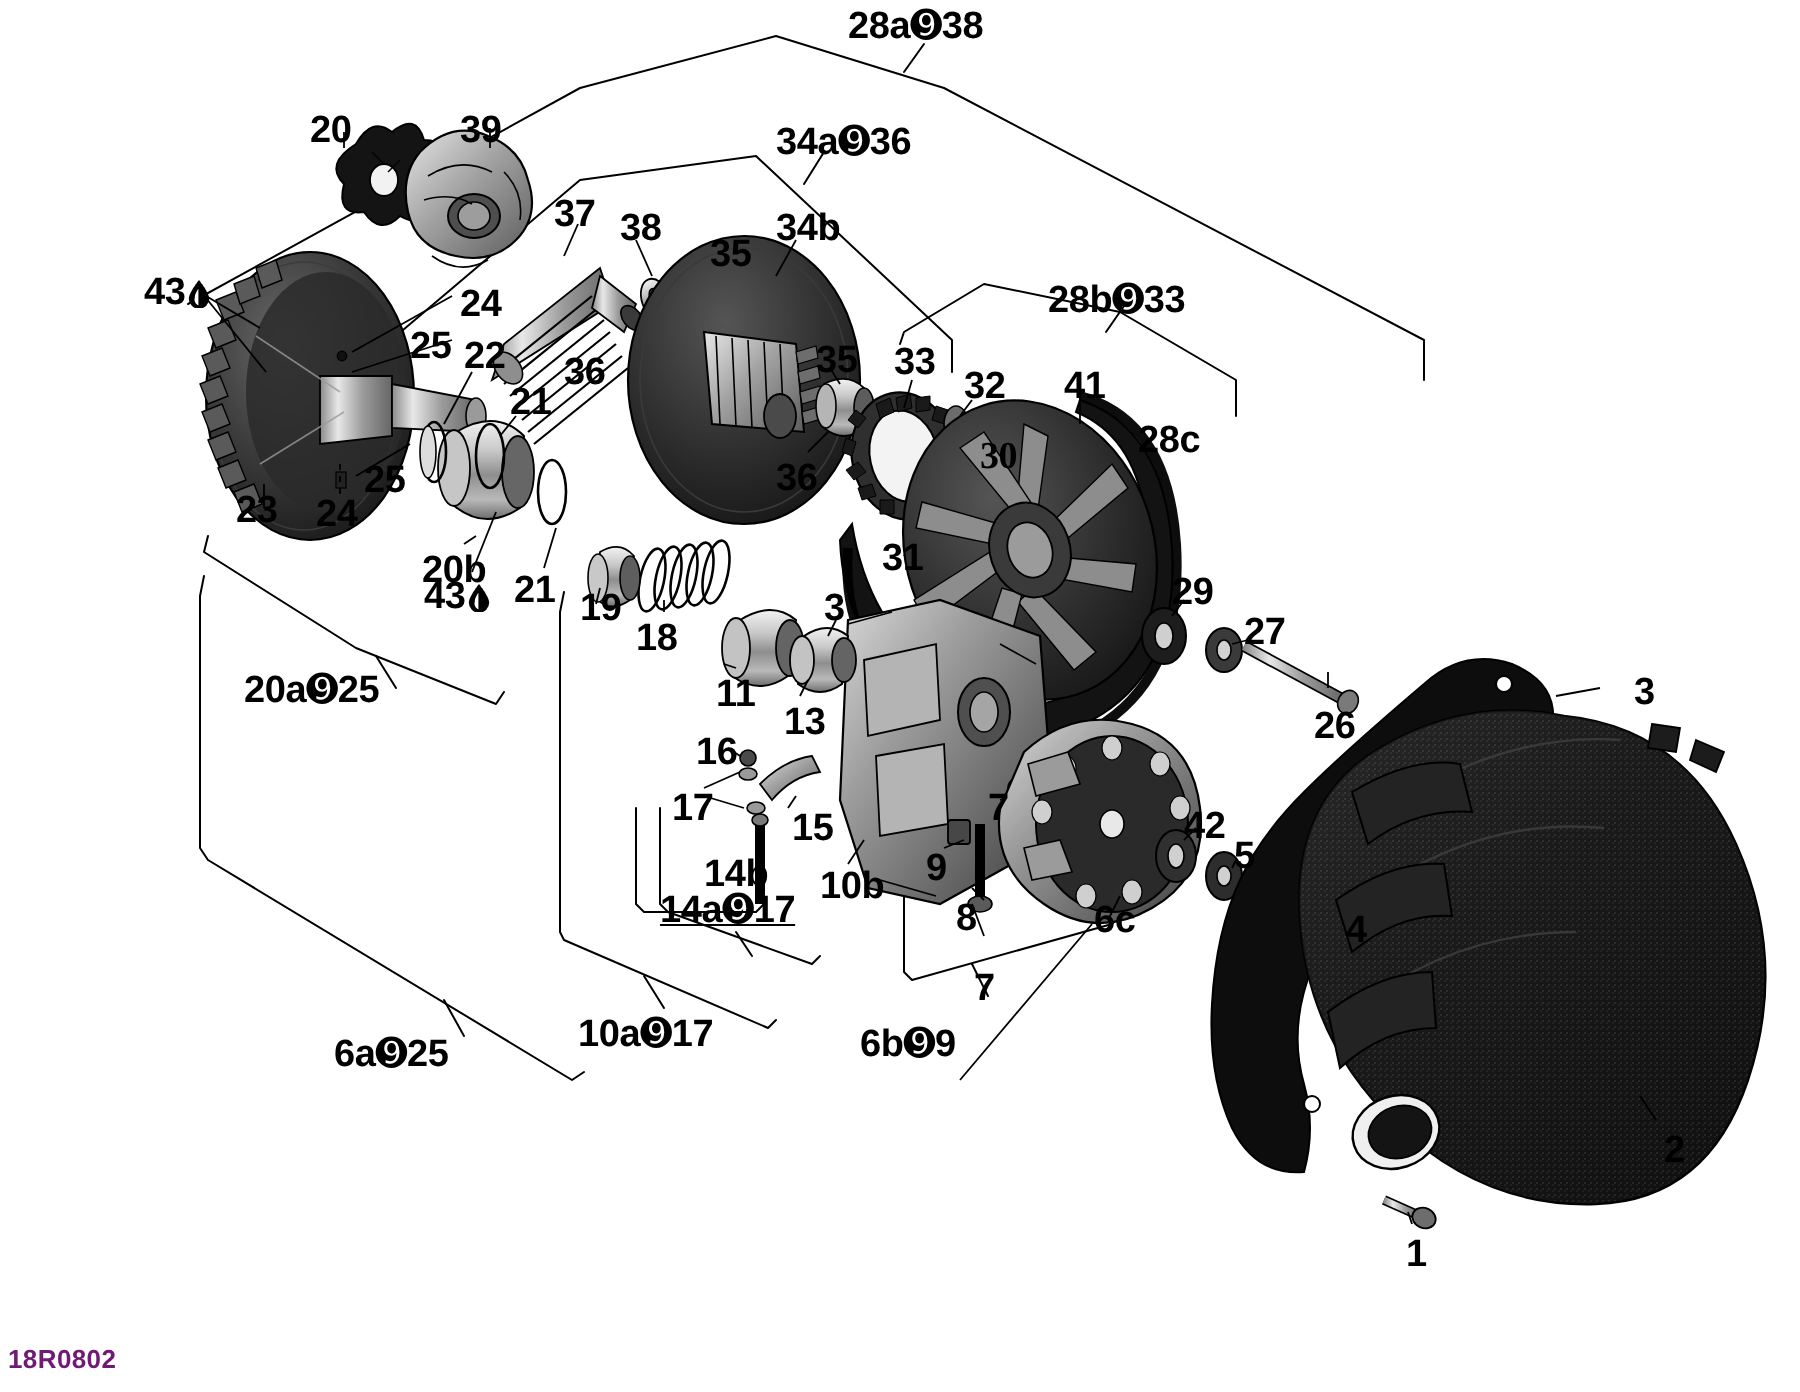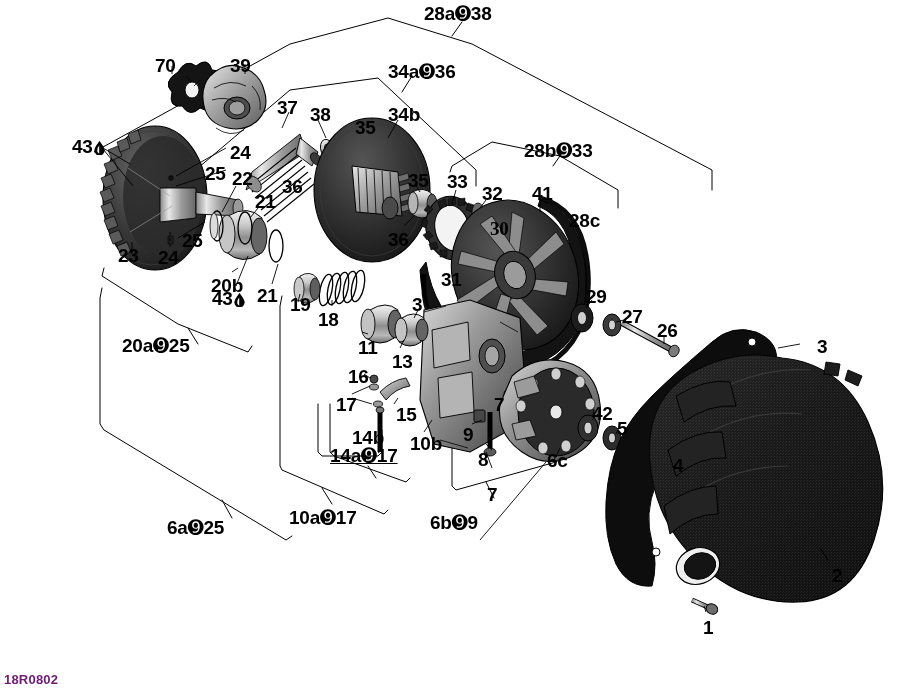--- a/index.html
+++ b/index.html
@@ -519,21 +519,21 @@
     <g>
       <path d="M692,600 L710,608" stroke="#000" stroke-width="5"></path>
       <path d="M692,600 L710,608" stroke="url(#mt3)" stroke-width="3.2"></path>
       <ellipse cx="712" cy="609" rx="6" ry="5" transform="rotate(24 712 609)" fill="#6d6d6d" stroke="#000" stroke-width="0.9"></ellipse>
       <line x1="706" y1="612" x2="704" y2="606" stroke="#000" stroke-width="0.9"></line>
     </g>
 
   </svg>
 
   <div id="callout-layer">
-      <div class="lbl" style="left: 155px; top: 56px;"><span>70</span></div>
+      <div class="lbl" style="left: 155px; top: 56px;"><span>20</span></div>
       <div class="lbl" style="left: 230px; top: 56px;"><span>39</span></div>
       <div class="lbl" style="left: 277px; top: 98px;"><span>37</span></div>
       <div class="lbl" style="left: 310px; top: 105px;"><span>38</span></div>
       <div class="lbl" style="left: 355px; top: 118px;"><span>35</span></div>
       <div class="lbl" style="left: 388px; top: 105px;"><span>34b</span></div>
       <div class="lbl" style="left: 72px; top: 137px;"><span>43</span><span><svg class="drop" viewBox="0 0 11 14" aria-hidden="true">
             <path d="M5.5 0 C5.5 0 10.6 6.4 10.6 9.3 A5.1 5.1 0 0 1 0.4 9.3 C0.4 6.4 5.5 0 5.5 0 Z" fill="#000"></path>
             <path d="M3.4 8.6 C3.4 6.9 5.2 4.4 5.2 4.4 L5.2 12.7 A3.6 3.6 0 0 1 3.4 8.6 Z" fill="#fff"></path>
           </svg></span></div>
       <div class="lbl" style="left: 230px; top: 143px;"><span>24</span></div>
@@ -556,21 +556,21 @@
       <div class="lbl" style="left: 212px; top: 289px;"><span>43</span><span><svg class="drop" viewBox="0 0 11 14" aria-hidden="true">
             <path d="M5.5 0 C5.5 0 10.6 6.4 10.6 9.3 A5.1 5.1 0 0 1 0.4 9.3 C0.4 6.4 5.5 0 5.5 0 Z" fill="#000"></path>
             <path d="M3.4 8.6 C3.4 6.9 5.2 4.4 5.2 4.4 L5.2 12.7 A3.6 3.6 0 0 1 3.4 8.6 Z" fill="#fff"></path>
           </svg></span></div>
       <div class="lbl" style="left: 257px; top: 286px;"><span>21</span></div>
       <div class="lbl" style="left: 290px; top: 295px;"><span>19</span></div>
       <div class="lbl" style="left: 318px; top: 310px;"><span>18</span></div>
       <div class="lbl" style="left: 412px; top: 295px;"><span>3</span></div>
       <div class="lbl" style="left: 586px; top: 287px; text-align: right;"><span>29</span></div>
       <div class="lbl" style="left: 622px; top: 307px;"><span>27</span></div>
-      <div class="lbl" style="left: 657px; top: 321px;"><span>26</span></div>
+      <div class="lbl" style="left: 657px; top: 354px;"><span>26</span></div>
       <div class="lbl" style="left: 817px; top: 337px;"><span>3</span></div>
       <div class="lbl" style="left: 358px; top: 338px;"><span>11</span></div>
       <div class="lbl" style="left: 392px; top: 352px;"><span>13</span></div>
       <div class="lbl" style="left: 348px; top: 367px;"><span>16</span></div>
       <div class="lbl" style="left: 336px; top: 395px;"><span>17</span></div>
       <div class="lbl" style="left: 396px; top: 405px;"><span>15</span></div>
       <div class="lbl" style="left: 494px; top: 395px;"><span>7</span></div>
       <div class="lbl" style="left: 592px; top: 404px;"><span>42</span></div>
       <div class="lbl" style="left: 463px; top: 425px;"><span>9</span></div>
       <div class="lbl" style="left: 617px; top: 419px;"><span>5</span></div>

